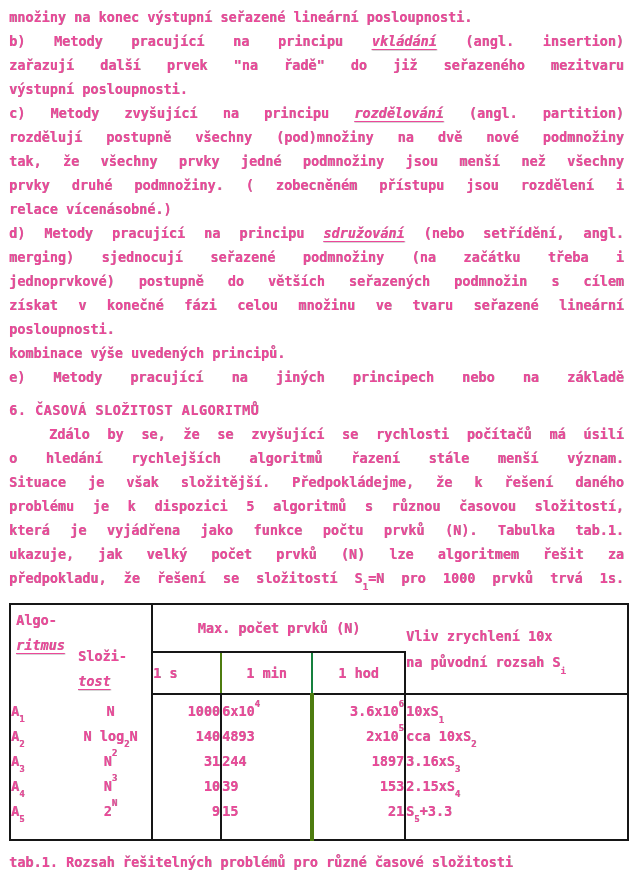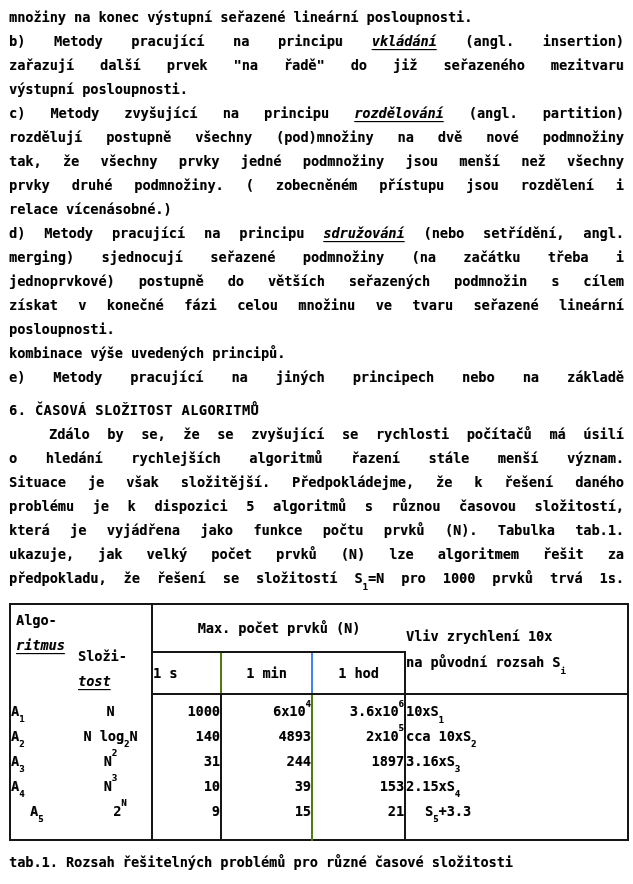--- a/index.html
+++ b/index.html
@@ -6,21 +6,21 @@
   .page {
     width: 633px;
     height: 884px;
     background: #ffffff;
     box-sizing: border-box;
     padding: 5px 9px 0 9px;
     overflow: hidden;
     font-family: "DejaVu Sans Mono", "Liberation Mono", monospace;
     font-weight: 700;
     font-size: 13.5px;
-    color: #000000;
+    color: #ec4899;
     text-shadow: 0.4px 0.4px 0 rgba(25,25,25,0.45);
   }
   .tline {
     height: 24px;
     line-height: 24px;
     text-align: justify;
     text-align-last: left;
     white-space: normal;
   }
   .tline.j { text-align-last: justify; }
@@ -50,30 +50,30 @@
   }
   .hdr-left { border-right: 2px solid #161616; vertical-align: top; }
   .hdr-left .pair { display: flex; padding-top: 3px; }
   .hdr-left .pair .lab1 { width: 62px; padding-left: 5px; text-align: left; }
   .hdr-left .pair .lab2 { flex: 1; text-align: left; margin-top: 36px; }
   .hdr-left .hl { height: 25px; line-height: 25px; }
   .hdr-max { border-bottom: 2px solid #161616; text-align: center; height: 28px; }
   .hdr-vliv { border-bottom: 2px solid #161616; text-align: left; vertical-align: top; padding-left: 12px; }
   .hdr-vliv .hl { height: 26px; line-height: 26px; }
   .th-s1  { border-right: 2px solid #4d7c0f; border-bottom: 2px solid #161616; text-align: left; padding-right: 10px; height: 24px; }
-  .th-min { border-right: 2px solid #3b82f6; border-bottom: 2px solid #161616; text-align: center; height: 24px; border-radius: 8px; }
+  .th-min { border-right: 2px solid #15803d; border-bottom: 2px solid #161616; text-align: center; height: 24px; border-radius: 8px; }
   .th-hod { border-right: 2px solid #161616; border-bottom: 2px solid #161616; text-align: center; height: 24px; }
   td.c-alg  { padding-left: 12px; text-align: left; height: 25px; }
   td.c-sloz { border-right: 2px solid #161616; text-align: center; }
   td.c-s1   { border-right: 2px solid #161616; text-align: right; padding-right: 12px; }
-  td.c-min  { border-right: 2px solid #4d7c0f; text-align: right; padding-right: 36px; }
+  td.c-min  { border-right: 4px solid #4d7c0f; text-align: left; padding-right: 36px; }
   td.c-hod  { border-right: 2px solid #161616; text-align: right; padding-right: 7px; }
   td.c-vliv { text-align: left; padding-left: 7px; }
   tr.first-data td { padding-top: 4px; }
-  tr.last-data td { padding-bottom: 16px; padding-left: 19px; }
+  tr.last-data td { padding-bottom: 16px; }
   .caption { height: 24px; line-height: 24px; margin-top: 9px; }
   .para-bottom { margin-top: 17px; }
 </style>
 </head>
 <body>
 
 <div class="page">
   <div id="para_top" class="para-top">
       <div class="tline"><span>množiny na konec výstupní seřazené lineární posloupnosti.</span></div>
       <div class="tline j"><span>b) Metody pracující na principu </span><span class="u">vkládání</span><span> (angl. insertion)</span></div>

